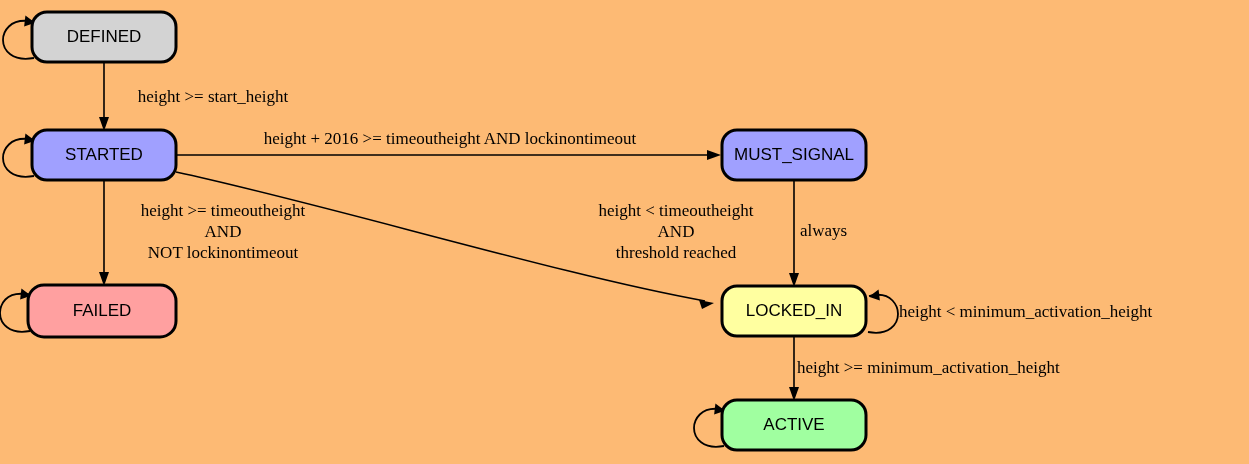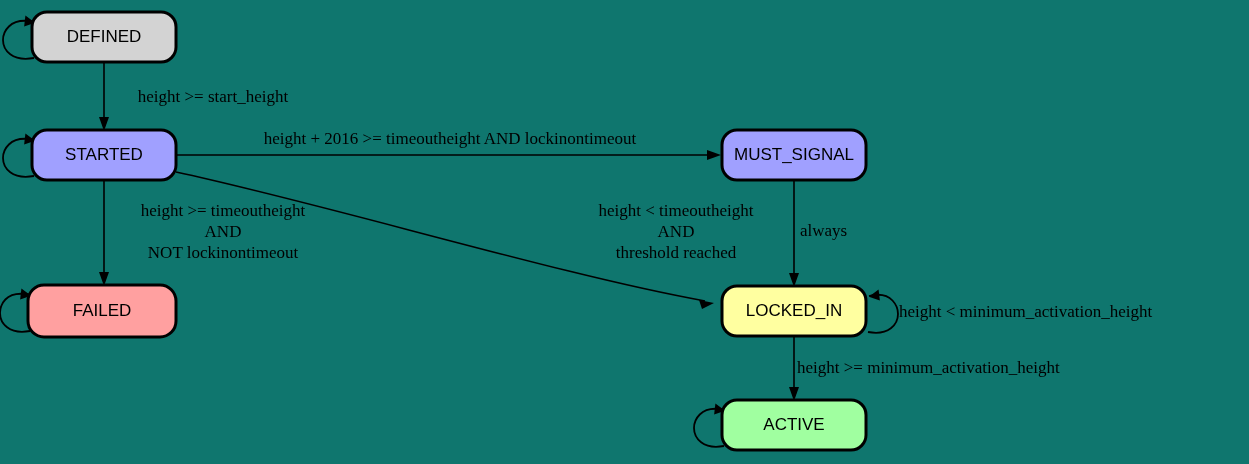--- a/index.html
+++ b/index.html
@@ -4,21 +4,21 @@
 <style>
   html, body {
     margin: 0;
     padding: 0;
     background: #ffffff;
   }
   #diagram-root {
     position: relative;
     width: 1249px;
     height: 464px;
-    background: #0f766e;
+    background: #fdba74;
     font-family: "Liberation Sans", sans-serif;
     overflow: hidden;
   }
   svg#state-machine-canvas {
     position: absolute;
     left: 0;
     top: 0;
     width: 1249px;
     height: 464px;
   }

